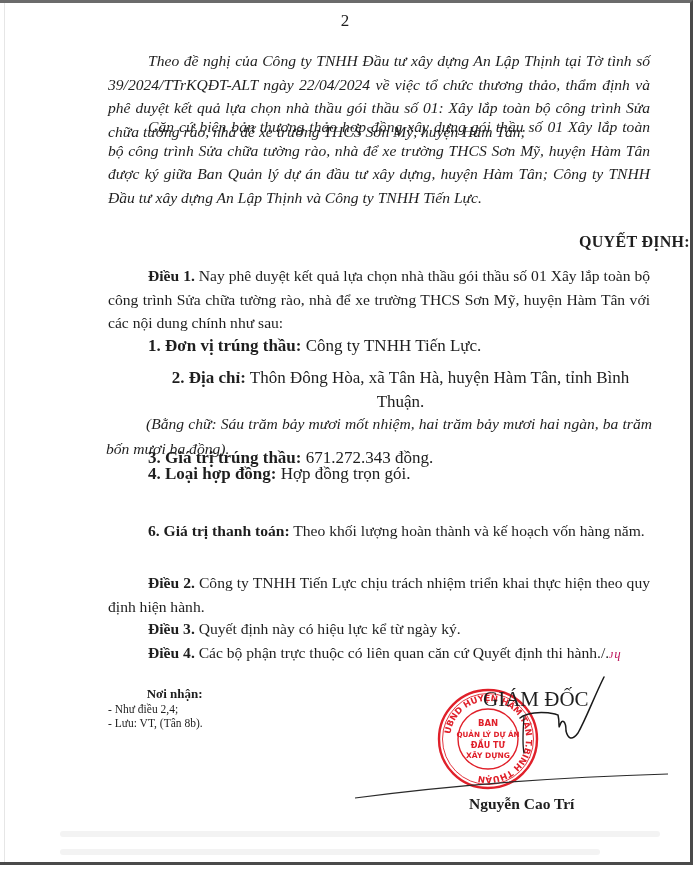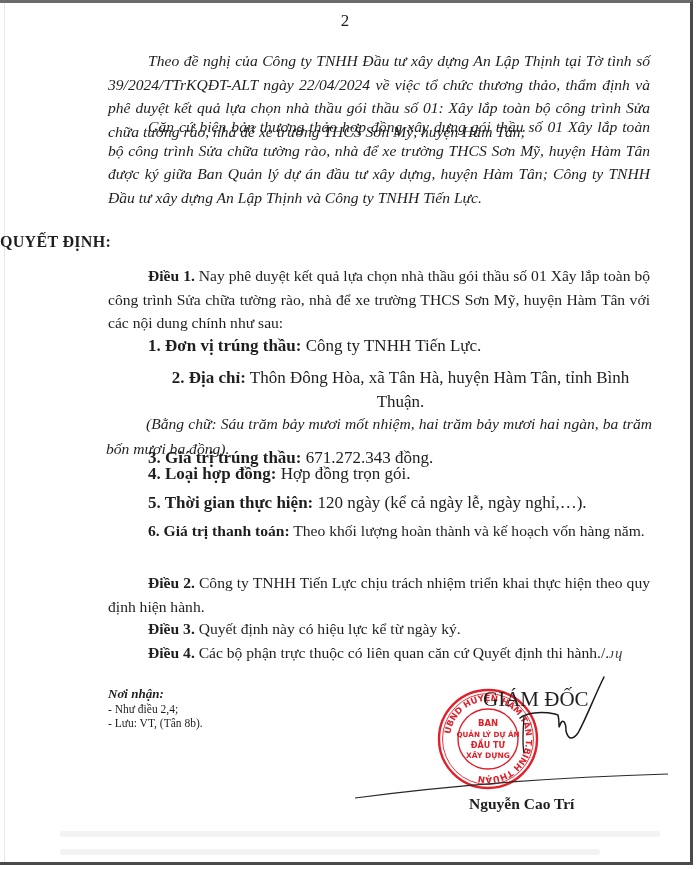--- a/index.html
+++ b/index.html
@@ -47,43 +47,43 @@
       line-height: 23.5px;
       text-align: justify;
     }
     .italic { font-style: italic; }
     .indent { text-indent: 40px; }
     .b { font-weight: bold; }
     .heading {
       position: absolute;
       top: 230px;
       left: 0; right: 0;
-      text-align: left;
+      text-align: right;
       font-weight: bold;
       font-size: 16px;
       letter-spacing: 0.3px;
     }
     .item {
       position: absolute;
       left: 148px;
       width: 505px;
       font-size: 17px;
       line-height: 23.5px;
     }
     .recipients {
       position: absolute;
       left: 108px;
       top: 684px;
       font-size: 11.5px;
       line-height: 14.5px;
     }
     .recipients .title {
       font-weight: bold;
-      font-style: italic;
       font-size: 13px;
+      text-align: right;
     }
     .signer-title {
       position: absolute;
       left: 483px;
       top: 684px;
       font-weight: normal;
       font-size: 21px;
     }
     .signer-name {
       position: absolute;
@@ -108,22 +108,22 @@
     }
     .sig-line {
       position: absolute;
       left: 350px;
       top: 765px;
       width: 320px;
       height: 40px;
     }
     .initials {
       font-style: italic;
-      font-size: 15px;
-      color: #404040;
+      font-size: 13px;
+      color: #be185d;
     }
     .ghost {
       position: absolute;
       left: 60px;
       height: 6px;
       background: #f3f3f3;
       border-radius: 3px;
     }
   </style>
 </head>
@@ -151,23 +151,20 @@
     <span class="b">2. Địa chỉ:</span><span> Thôn Đông Hòa, xã Tân Hà, huyện Hàm Tân, tỉnh Bình Thuận.</span>
   </div>
   <div class="item" style="top:395px;margin-top:48px;">
     <span class="b">3. Giá trị trúng thầu:</span><span> 671.272.343 đồng.</span>
   </div>
 
   <div class="p italic indent" style="top:408px; left:106px; width:546px; line-height:25px;">(Bằng chữ: Sáu trăm bảy mươi mốt nhiệm, hai trăm bảy mươi hai ngàn, ba trăm bốn mươi ba đồng).</div>
 
   <div class="item" style="top:459px;">
     <span class="b">4. Loại hợp đồng:</span><span> Hợp đồng trọn gói.</span>
-  </div>
-  <div class="item" style="top:488px;">
-    <span class="b">5. Thời gian thực hiện:</span><span> 120 ngày (kể cả ngày lễ, ngày nghỉ,…).</span>
   </div>
 
   <div class="p indent" style="top:515px; line-height:26px;">
     <span class="b">6. Giá trị thanh toán:</span><span> Theo khối lượng hoàn thành và kế hoạch vốn hàng năm.</span>
   </div>
 
   <div class="p indent" style="top:568px;">
     <span class="b">Điều 2.</span><span> Công ty TNHH Tiến Lực  chịu trách nhiệm triển khai thực hiện theo quy định hiện hành.</span>
   </div>
 

